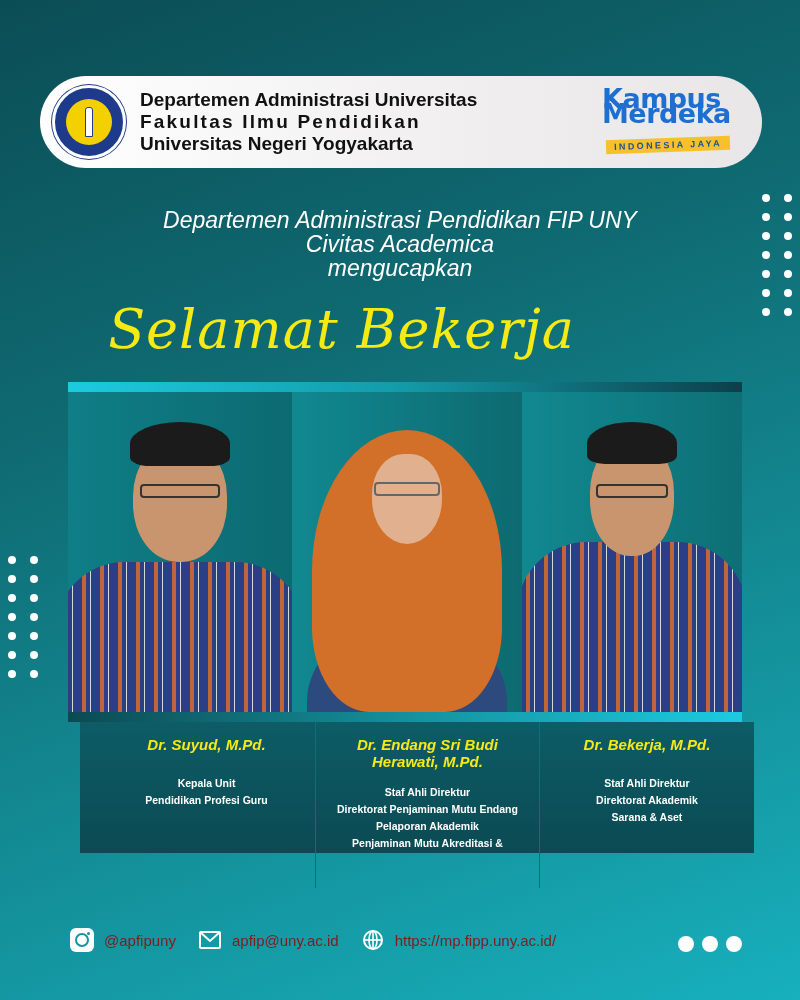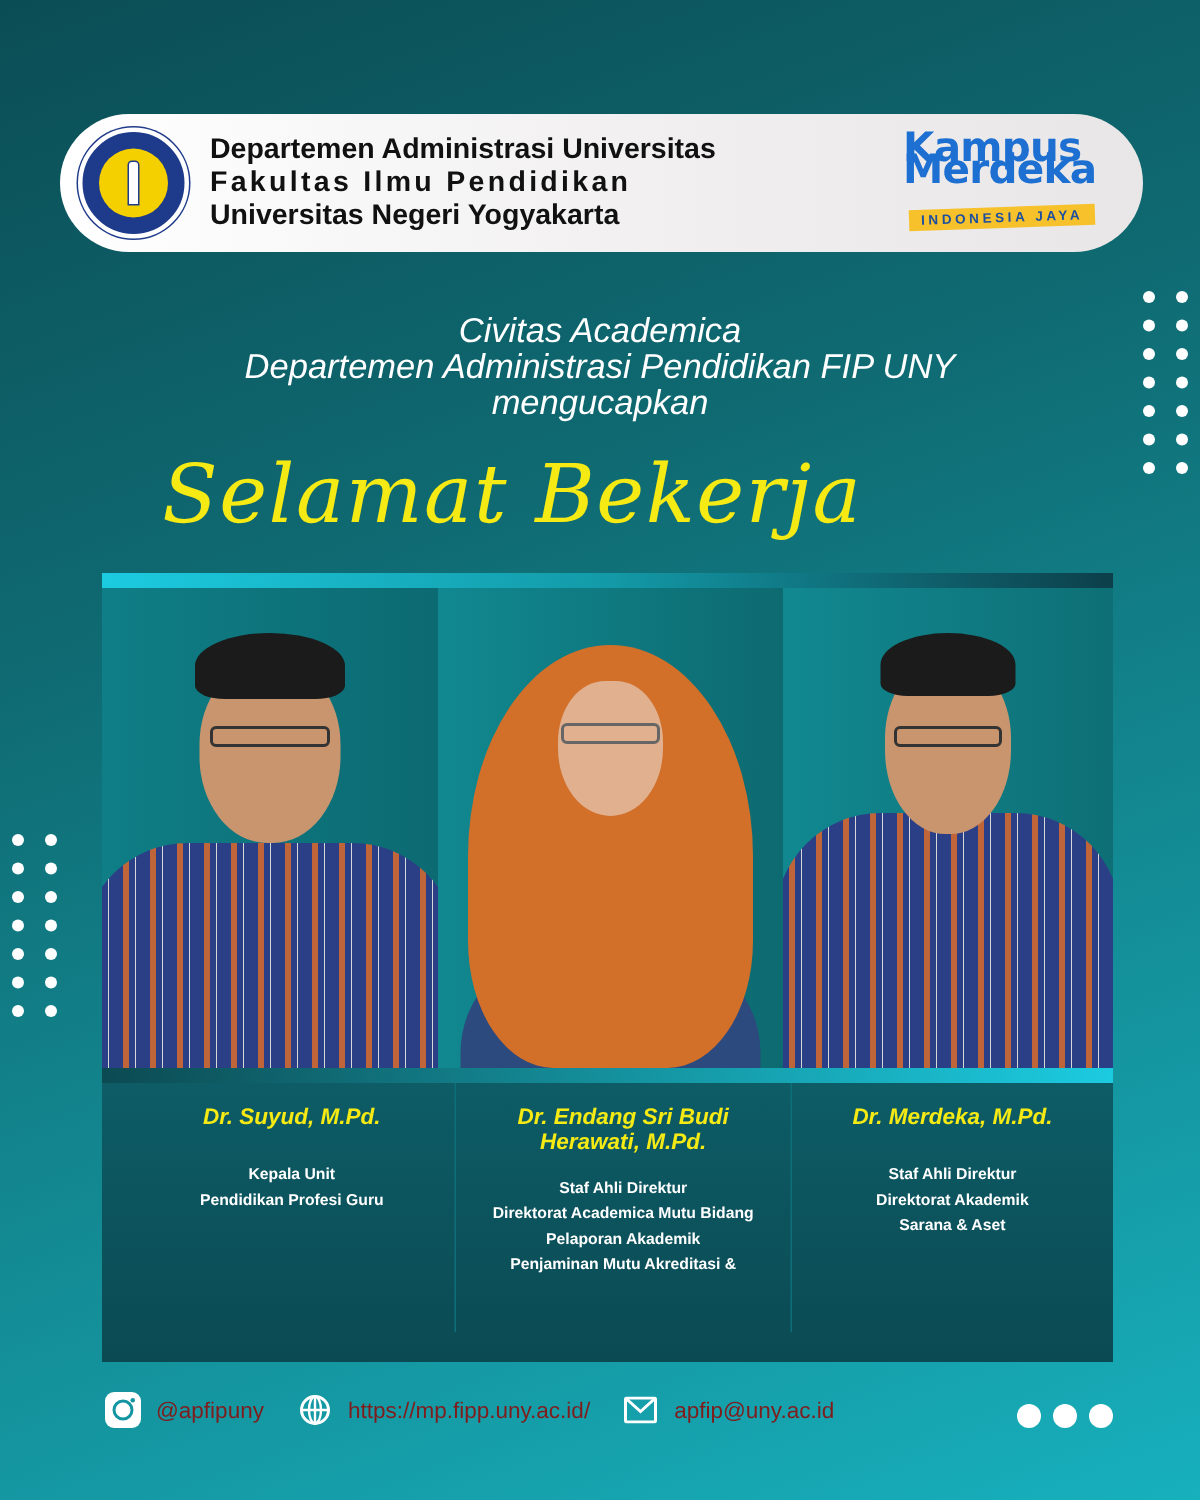--- a/index.html
+++ b/index.html
@@ -102,21 +102,21 @@
   }
   .hijab {
     position: absolute; left: 50%; transform: translateX(-50%);
     background: #d2702a; border-radius: 50% 50% 30% 30%;
   }
   .face2 {
     position: absolute; left: 50%; transform: translateX(-50%);
     background: #e0b08f; border-radius: 45% 45% 50% 50%;
   }
   .captions {
-    position: absolute; left: 0; top: 340px; width: 674px; height: 186px; display: flex;
+    position: absolute; left: 12px; top: 340px; width: 674px; height: 131px; display: flex;
     background: linear-gradient(180deg, #0d5c66 0%, #0b4a53 100%);
     padding-left: 18px;
   }
   .cap { height: 166px; text-align: center; padding-top: 14px; }
   .cap.c1 { width: 224px; border-right: 1px solid #0f6f79; }
   .cap.c2 { width: 230px; border-right: 1px solid #0f6f79; }
   .cap.c3 { width: 220px; }
   .cap .name {
     color: #f5ea14; font-weight: bold; font-style: italic; font-size: 15px; line-height: 17px;
     padding: 0 10px;
@@ -152,22 +152,22 @@
     <div>Universitas Negeri Yogyakarta</div>
   </div>
   <div class="km-logo">
     <div class="kampus">Kampus</div>
     <div class="merdeka">Merdeka</div>
     <div class="jaya">INDONESIA JAYA</div>
   </div>
 </div>
 
 <div class="intro">
+  <div>Departemen Administrasi Pendidikan FIP UNY</div>
   <div>Civitas Academica</div>
-  <div>Departemen Administrasi Pendidikan FIP UNY</div>
   <div>mengucapkan</div>
 </div>
 
 <div class="greeting">Selamat Bekerja</div>
 
 <div class="dots dots-right">
   <span></span>
     <span></span>
     <span></span>
     <span></span>
@@ -227,62 +227,62 @@
       <div class="name">Dr. Suyud, M.Pd.</div>
       <div class="role">
         <div>Kepala Unit</div>
         <div>Pendidikan Profesi Guru</div>
       </div>
     </div>
     <div class="cap c2">
       <div class="name">Dr. Endang Sri Budi Herawati, M.Pd.</div>
       <div class="role">
         <div>Staf Ahli Direktur</div>
-        <div>Direktorat Academica Mutu Bidang</div>
+        <div>Direktorat Penjaminan Mutu Endang</div>
         <div>Pelaporan Akademik</div>
         <div>Penjaminan Mutu Akreditasi &amp;</div>
       </div>
     </div>
     <div class="cap c3">
-      <div class="name">Dr. Merdeka, M.Pd.</div>
+      <div class="name">Dr. Bekerja, M.Pd.</div>
       <div class="role">
         <div>Staf Ahli Direktur</div>
         <div>Direktorat Akademik</div>
         <div>Sarana &amp; Aset</div>
       </div>
     </div>
   </div>
 </div>
 
 <div class="footer">
   <div class="item">
     <span class="icon ig-icon">
         <span class="dot"></span>
       </span>
     <span>@apfipuny</span>
+  </div>
+  <div class="item">
+    <span class="icon">
+      <svg width="22" height="18" viewBox="0 0 22 18">
+          <rect x="1" y="1" width="20" height="16" rx="1" fill="none" stroke="#fff" stroke-width="2"></rect>
+          <polyline points="1,1 11,10 21,1" fill="none" stroke="#fff" stroke-width="2"></polyline>
+        </svg>
+    </span>
+    <span>apfip@uny.ac.id</span>
   </div>
   <div class="item">
     <span class="icon">
       <svg width="22" height="22" viewBox="0 0 22 22">
           <circle cx="11" cy="11" r="9" fill="none" stroke="#fff" stroke-width="2"></circle>
           <ellipse cx="11" cy="11" rx="4" ry="9" fill="none" stroke="#fff" stroke-width="1.6"></ellipse>
           <line x1="11" y1="2" x2="11" y2="20" stroke="#fff" stroke-width="1.6"></line>
           <line x1="2" y1="11" x2="20" y2="11" stroke="#fff" stroke-width="1.6"></line>
         </svg>
     </span>
     <span>https://mp.fipp.uny.ac.id/</span>
   </div>
-  <div class="item">
-    <span class="icon">
-      <svg width="22" height="18" viewBox="0 0 22 18">
-          <rect x="1" y="1" width="20" height="16" rx="1" fill="none" stroke="#fff" stroke-width="2"></rect>
-          <polyline points="1,1 11,10 21,1" fill="none" stroke="#fff" stroke-width="2"></polyline>
-        </svg>
-    </span>
-    <span>apfip@uny.ac.id</span>
-  </div>
 </div>
 
 <div class="more-dots">
   <span></span>
     <span></span>
     <span></span>
 </div>
 
 </body></html>

